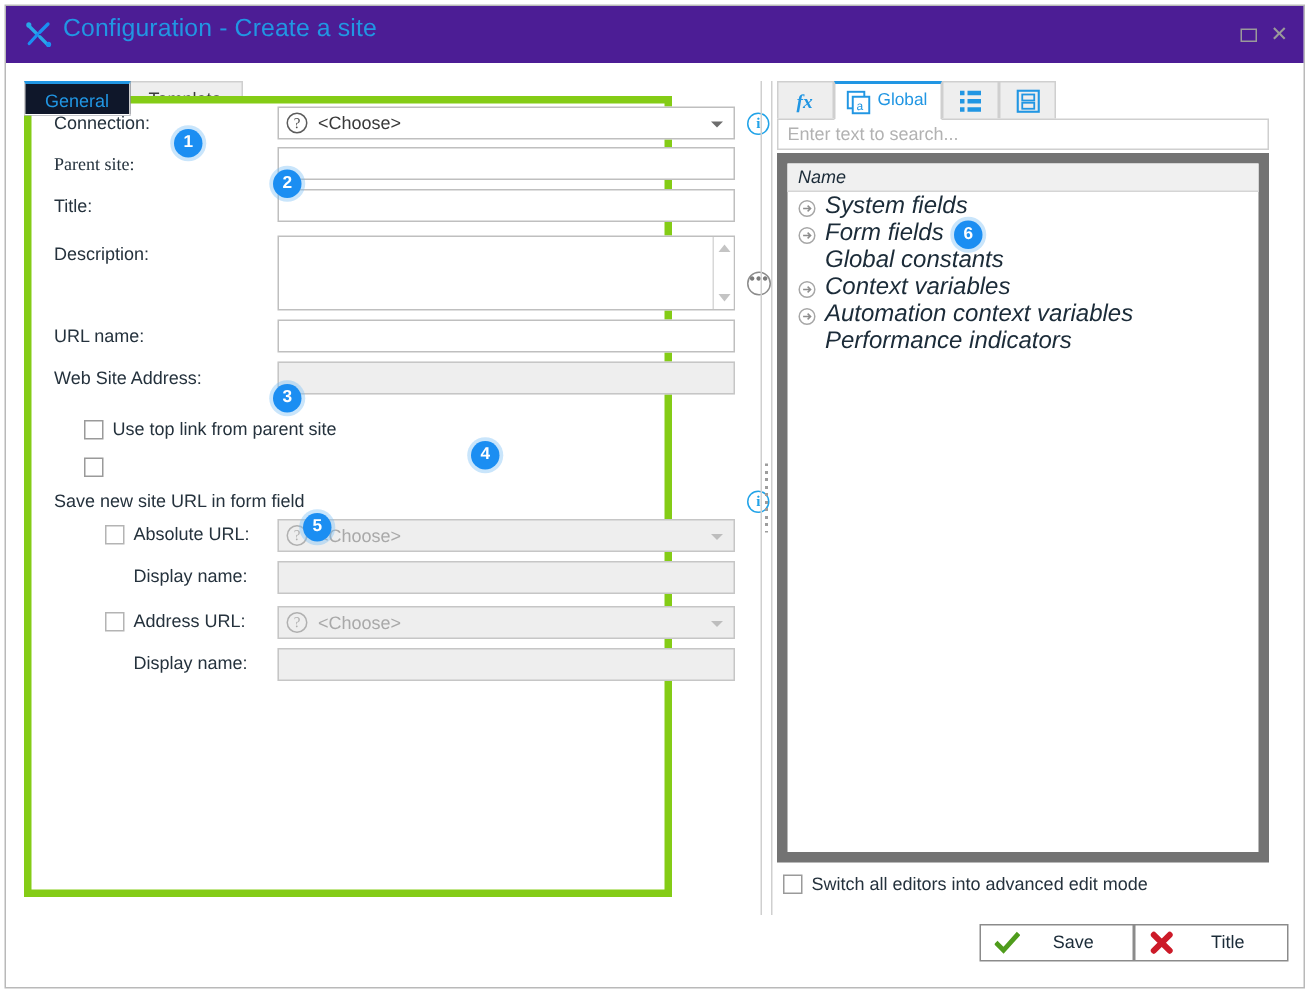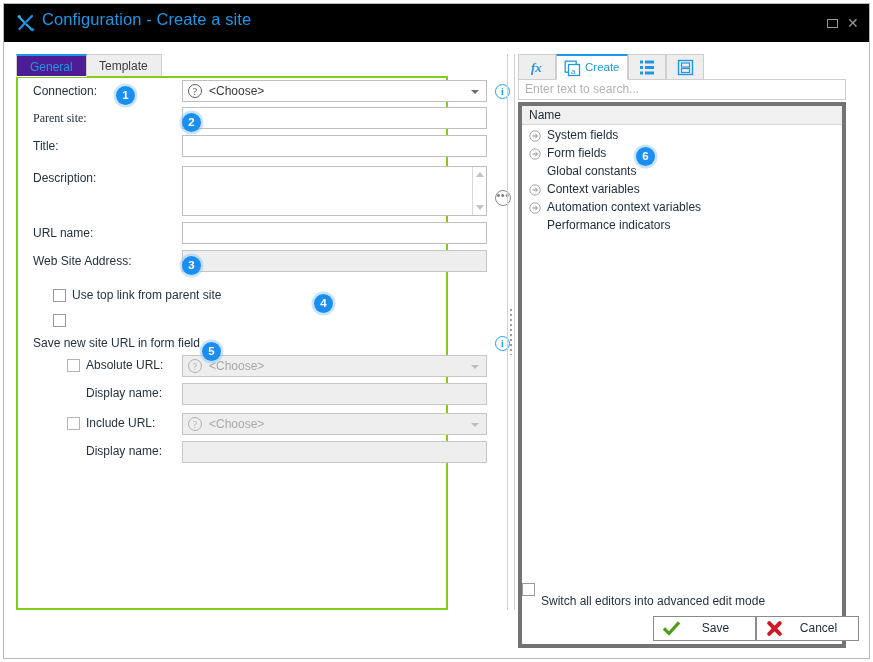--- a/index.html
+++ b/index.html
@@ -19,21 +19,21 @@
     left: 3px; top: 3px;
     width: 867px; height: 656px;
     background: #ffffff;
     border: 1px solid #b9b9b9;
   }
 
   
   #titlebar {
     position: absolute;
     left: 0; top: 0; right: 0; height: 38px;
-    background: #000000;
+    background: #4c1d95;
   }
   #title-icon {
     position: absolute; left: 12px; top: 9px;
     width: 20px; height: 20px;
   }
   #title-text {
     position: absolute; left: 38px; top: 6px;
     font-size: 16.5px;
     color: #2196e3;
     letter-spacing: 0.1px;
@@ -83,35 +83,35 @@
     padding: 0 13px;
     line-height: 23px;
     font-size: 12px;
     border: 1px solid #cfcfcf;
     background: #eeeeee;
     color: #3c3c3c;
     cursor: default;
     white-space: nowrap;
   }
   .tab.active {
-    background: #4c1d95;
+    background: #0f172a;
     color: #2196e3;
     border-bottom-color: #ffffff;
     border-top: 2px solid #2196e3;
     line-height: 22px;
     z-index: 3;
   }
   #tab-general { left: 0; }
   #tab-template { left: 69px; }
 
   #form-box {
     position: absolute;
-    left: 0; top: 22px;
+    left: 0; top: 10px;
     width: 432px; height: 534px;
-    border: 2px solid #84cc16;
+    border: 5px solid #84cc16;
     background: #ffffff;
   }
 
   .fld-label {
     position: absolute;
     font-size: 12px;
     color: #25323d;
     white-space: nowrap;
   }
 
@@ -297,41 +297,42 @@
     background: #ffffff;
   }
   #search-input .ph {
     position: absolute; left: 6px; top: 2px;
     font-size: 12px; color: #b2b2b2;
   }
 
   #tree-box {
     position: absolute;
     left: 0; top: 48px;
-    width: 328px; height: 546px;
-    border: 4px solid #737373;
-    background: #ffffff;
+    width: 328px; height: 473px;
+    border: 7px solid #737373;
+    background: #ffffff;
+    font-style: italic;
   }
   #tree-header {
     position: absolute; left: 0; top: 0; right: 0; height: 19px;
     background: #f0f0f0;
     border-bottom: 1px solid #d5d5d5;
   }
   #tree-header span {
     position: absolute; left: 7px; top: 2px;
     font-size: 12px; color: #1b2b38;
   }
   #tree-list {
     position: absolute; left: 0; top: 20px; right: 0; bottom: 0;
   }
   .tree-item {
     position: relative;
     height: 18px;
     padding-left: 25px;
-    font-size: 12px;
+    font-size: 16px;
     color: #1b2b38;
     line-height: 18px;
     white-space: nowrap;
     cursor: default;
   }
   .tree-exp {
     position: absolute;
     left: 7px; top: 3px;
     width: 12px; height: 12px;
   }
@@ -445,21 +446,21 @@
           <span class="input-text muted">&lt;Choose&gt;</span>
           <span class="ddarrow dim"></span>
         </div>
 
         <span class="cb-label" style="left:68px; top:308px;">Display name:</span>
         <div class="input disabled" style="left:164px; top:305px; width:305px;">
           <span class="input-text plain muted"></span>
         </div>
 
         <span class="cb dim" style="left:49px; top:339px;"></span>
-        <span class="cb-label" style="left:68px; top:338px;">Include URL:</span>
+        <span class="cb-label" style="left:68px; top:338px;">Address URL:</span>
         <div class="input disabled" style="left:164px; top:335px; width:305px;">
           <span class="qmark dim">?</span>
           <span class="input-text muted">&lt;Choose&gt;</span>
           <span class="ddarrow dim"></span>
         </div>
 
         <span class="cb-label" style="left:68px; top:366px;">Display name:</span>
         <div class="input disabled" style="left:164px; top:363px; width:305px;">
           <span class="input-text plain muted"></span>
         </div>
@@ -490,21 +491,21 @@
           </span>
         </div>
         <div class="rtab active" id="rtab-values">
           <span style="position:absolute;left:7px;top:4px;">
             <svg width="17" height="17" viewBox="0 0 17 17">
               <rect x="1.2" y="1.2" width="11" height="11" fill="none" stroke="#2196e3" stroke-width="1.3"></rect>
               <rect x="4.5" y="4.5" width="11" height="11" fill="#ffffff" stroke="#2196e3" stroke-width="1.3"></rect>
               <text x="7" y="13.5" font-family="Liberation Sans, sans-serif" font-size="8" fill="#2196e3">a</text>
             </svg>
           </span>
-          <span class="rtab-label">Create</span>
+          <span class="rtab-label">Global</span>
         </div>
         <div class="rtab" id="rtab-list">
           <span style="position:absolute;left:10px;top:4px;">
             <svg width="17" height="17" viewBox="0 0 17 17">
               <rect x="1" y="1.5" width="3" height="3" fill="#2196e3"></rect>
               <rect x="1" y="7" width="3" height="3" fill="#2196e3"></rect>
               <rect x="1" y="12.5" width="3" height="3" fill="#2196e3"></rect>
               <rect x="6" y="1.5" width="9" height="3" fill="#2196e3"></rect>
               <rect x="6" y="7" width="9" height="3" fill="#2196e3"></rect>
               <rect x="6" y="12.5" width="9" height="3" fill="#2196e3"></rect>
@@ -579,39 +580,39 @@
 
           <div class="tree-item">
             <span>Performance indicators</span>
           </div>
 
         </div>
       </div>
 
       <div id="rp-checkbox-row">
         <span class="cb" style="left:4px; top:2px;"></span>
-        <span class="cb-label" style="left:23px; top:13px;text-align:center;">Switch all editors into advanced edit mode</span>
+        <span class="cb-label" style="left:23px; top:1px;text-align:center;">Switch all editors into advanced edit mode</span>
       </div>
 
       <span class="badge" style="left:118px; top:93px;">6</span>
     </div>
 
     <div id="footer">
       <div class="btn" id="btn-save">
         <span class="ic">
           <svg width="17" height="17" viewBox="0 0 17 17">
             <path d="M2 9.5 L6 13.5 L15 3.5" fill="none" stroke="#4f9c1c" stroke-width="3.2" stroke-linecap="square"></path>
           </svg>
         </span>
         <span class="lbl">Save</span>
       </div>
       <div class="btn" id="btn-cancel">
         <span class="ic">
           <svg width="17" height="17" viewBox="0 0 17 17">
             <path d="M3.2 3.2 L13.8 13.8 M13.8 3.2 L3.2 13.8" fill="none" stroke="#cc1a28" stroke-width="4" stroke-linecap="round"></path>
           </svg>
         </span>
-        <span class="lbl">Cancel</span>
+        <span class="lbl">Title</span>
       </div>
     </div>
 
   </div>
 </div>
 
 </body></html>

